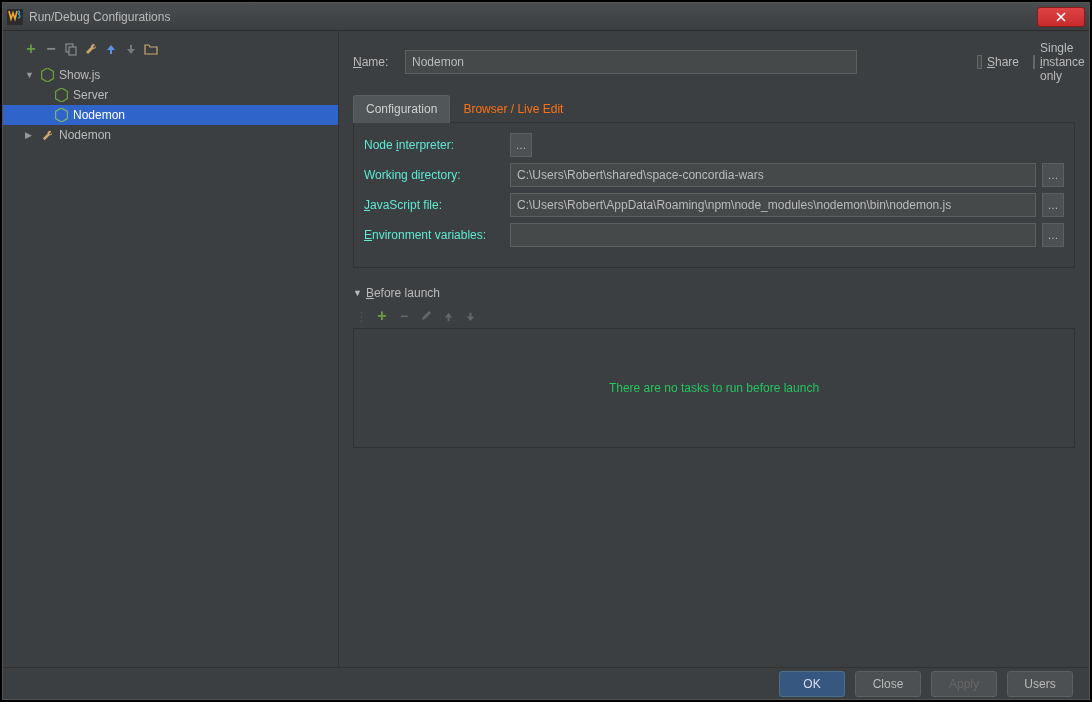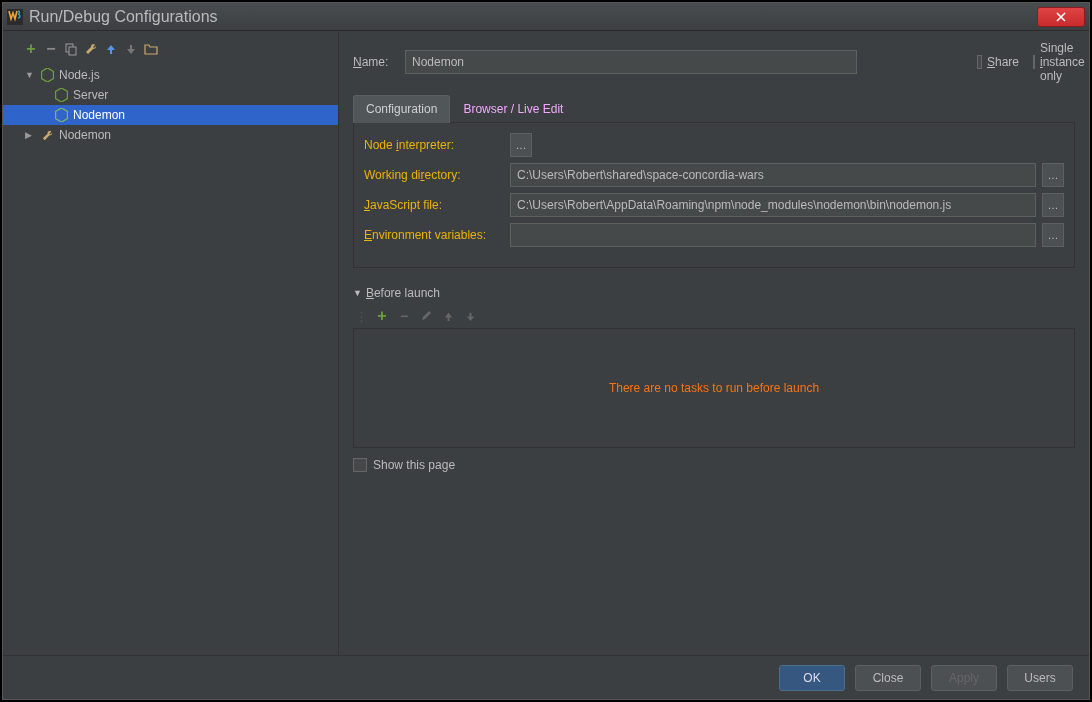--- a/index.html
+++ b/index.html
@@ -2,21 +2,21 @@
 <html><head>
 <meta charset="utf-8">
 <style>
 * { box-sizing: border-box; margin: 0; padding: 0; font-family: "Segoe UI", Tahoma, sans-serif; font-size: 12px; }
 body { background: #000; width: 1092px; height: 702px; overflow: hidden; }
 
 .window { width: 1088px; height: 698px; margin: 2px; background: #3c3f41; border: 1px solid #555; position: relative; display: flex; flex-direction: column; }
 
 .titlebar { height: 28px; background: linear-gradient(#4a4d4f, #3c3f41); display: flex; align-items: center; padding: 0 4px; border-bottom: 1px solid #2b2b2b; }
 .titlebar .app-icon { width: 16px; height: 16px; margin-right: 6px; display: inline-block; }
-.titlebar .title { color: #bbb; font-size: 16px; }
+.titlebar .title { color: #bbb; font-size: 12px; }
 .titlebar .close-btn { margin-left: auto; width: 48px; height: 20px; background: linear-gradient(#e04343, #c72b2b); border: 1px solid #8b1a1a; border-radius: 3px; color: #fff; display: flex; align-items: center; justify-content: center; cursor: pointer; font-weight: bold; font-size: 11px; }
 
 .content { flex: 1; display: flex; background: #3c3f41; }
 
 
 .left-panel { width: 336px; border-right: 1px solid #323232; display: flex; flex-direction: column; padding-top: 6px; }
 .toolbar { display: flex; gap: 4px; padding: 4px 8px 8px 20px; align-items: center; }
 .tb-icon { width: 16px; height: 16px; display: flex; align-items: center; justify-content: center; cursor: pointer; color: #999; font-size: 14px; }
 .tb-plus { color: #6a9f3b; font-weight: bold; font-size: 16px; }
 .tb-minus { color: #888; font-weight: bold; font-size: 16px; }
@@ -41,38 +41,38 @@
 .right-panel { flex: 1; padding: 10px 14px 10px 14px; display: flex; flex-direction: column; color: #bbb; }
 .name-row { display: flex; align-items: center; gap: 10px; margin-bottom: 12px; }
 .name-row label { width: 42px; }
 .name-input { flex: 1; max-width: 452px; background: #45494a; border: 1px solid #5e6060; color: #bbb; height: 24px; padding: 0 6px; }
 .checks { margin-left: auto; display: flex; gap: 14px; align-items: center; }
 .chk { display: flex; align-items: center; gap: 5px; }
 .chk input { width: 14px; height: 14px; background: #45494a; border: 1px solid #666; appearance: none; }
 .u { text-decoration: underline; }
 
 .tabs { display: flex; border-bottom: 1px solid #323232; background: #3c3f41; }
-.tab { padding: 6px 12px; cursor: pointer; color: #f0abfc; border: 1px solid transparent; border-bottom: none; }
+.tab { padding: 6px 12px; cursor: pointer; color: #f97316; border: 1px solid transparent; border-bottom: none; }
 .tab.active { background: #515658; border: 1px solid #5e6060; border-bottom: 1px solid #515658; color: #d0d0d0; margin-bottom: -1px; border-radius: 3px 3px 0 0; }
 
 .form-box { border: 1px solid #323232; border-top: none; padding: 10px 10px 14px 10px; background: #3c3f41; }
 .form-row { display: flex; align-items: center; margin-bottom: 6px; gap: 6px; }
-.form-row label { width: 140px; color: #eab308; }
+.form-row label { width: 140px; color: #5eead4; }
 .form-input { flex: 1; background: #45494a; border: 1px solid #5e6060; color: #bbb; height: 24px; padding: 0 6px; }
 .btn-small { width: 22px; height: 24px; background: #4c5052; border: 1px solid #5e6060; color: #bbb; display: flex; align-items: center; justify-content: center; cursor: pointer; font-size: 11px; }
 
 .before-launch { margin-top: 18px; }
 .bl-header { display: flex; align-items: center; gap: 4px; color: #bbb; cursor: pointer; margin-bottom: 4px; }
 .bl-header .arrow { font-size: 9px; }
 .bl-toolbar { display: flex; gap: 6px; padding: 4px 2px; align-items: center; }
-.bl-box { border: 1px solid #323232; height: 120px; display: flex; align-items: center; justify-content: center; color: #f97316; background: #3c3f41; }
+.bl-box { border: 1px solid #323232; height: 120px; display: flex; align-items: center; justify-content: center; color: #22c55e; background: #3c3f41; }
 
 .show-page { margin-top: 10px; display: flex; align-items: center; gap: 6px; }
 
-.footer { height: 44px; border-top: 1px solid #323232; display: flex; align-items: center; justify-content: flex-end; gap: 10px; padding: 2px 16px; }
+.footer { height: 32px; border-top: 1px solid #323232; display: flex; align-items: center; justify-content: flex-end; gap: 10px; padding: 2px 16px; }
 .btn { min-width: 66px; height: 26px; background: #4c5052; border: 1px solid #5e6060; color: #bbb; cursor: pointer; border-radius: 3px; padding: 0 12px; }
 .btn.primary { background: #365880; border: 1px solid #4a708b; color: #dde; }
 .btn.disabled { color: #666; }
 svg { display: block; }
 </style>
 </head>
 <body>
 
 <div class="window">
   <div class="titlebar">
@@ -126,21 +126,21 @@
       </div>
 
       <div class="tree">
         <div class="tree-row indent-1">
           <span class="tree-arrow">▼</span>
           <span class="tree-icon nodejs-icon">
             <svg width="13" height="14" viewBox="0 0 12 14">
                 <path d="M6 0 L12 3.5 L12 10.5 L6 14 L0 10.5 L0 3.5 Z" fill="none" stroke="#6a9f3b" stroke-width="1.4"></path>
               </svg>
           </span>
-          <span>Node.js</span>
+          <span>Show.js</span>
         </div>
         <div class="tree-row indent-2">
           <span class="tree-icon nodejs-icon">
             <svg width="13" height="14" viewBox="0 0 12 14">
                 <path d="M6 0 L12 3.5 L12 10.5 L6 14 L0 10.5 L0 3.5 Z" fill="none" stroke="#6a9f3b" stroke-width="1.4"></path>
               </svg>
           </span>
           <span>Server</span>
         </div>
         <div class="tree-row indent-2 selected">
@@ -230,24 +230,20 @@
             <svg width="11" height="11" viewBox="0 0 12 12">
                 <path d="M6 11 L2 6 L5 6 L5 2 L7 2 L7 6 L10 6 Z" fill="#666"></path>
               </svg>
           </span>
         </div>
         <div class="bl-box">
           <span>There are no tasks to run before launch</span>
         </div>
       </div>
 
-      <label class="show-page chk">
-        <input type="checkbox" style="">
-        <span>Show this page</span>
-      </label>
 
     </div>
   </div>
 
   <div class="footer">
     <button class="btn primary">OK</button>
     <button class="btn">Close</button>
     <button class="btn disabled">Apply</button>
     <button class="btn">Users</button>
   </div>

